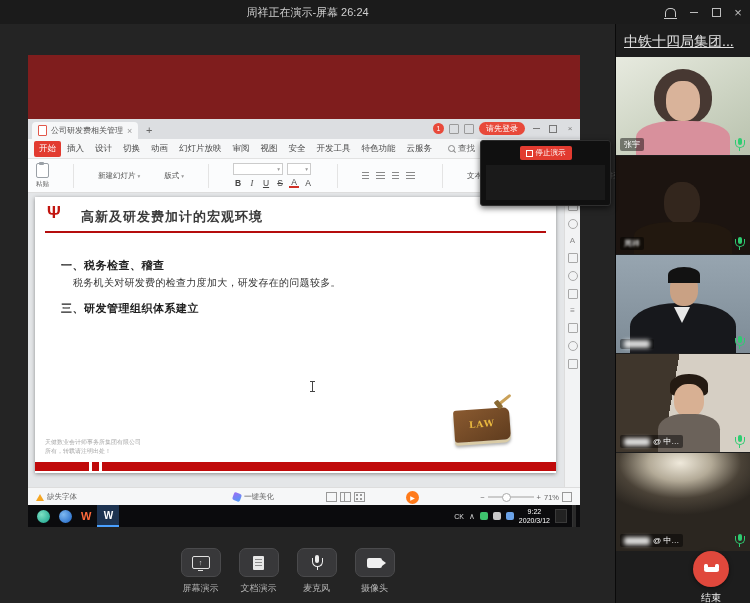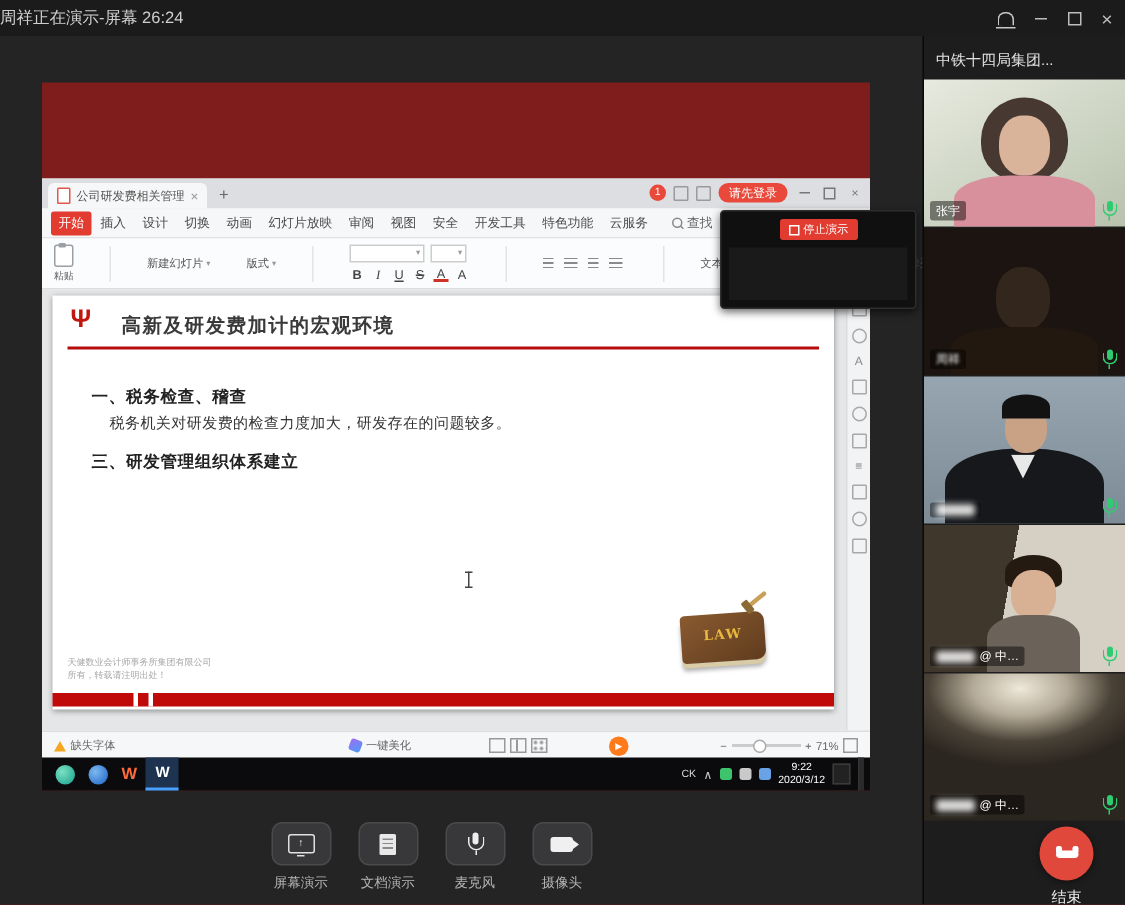--- a/index.html
+++ b/index.html
@@ -2,21 +2,21 @@
 <html><head>
 <meta charset="utf-8">
 <style>
   html,body{margin:0;padding:0;}
   body{width:750px;height:603px;position:relative;background:#1f1f1f;overflow:hidden;
        font-family:"Liberation Sans",sans-serif;}
 
   
   #topbar{position:absolute;left:0;top:0;width:750px;height:24px;background:#1b1b1b;z-index:50;}
   #topbar .title{position:absolute;left:0;top:0;width:615px;height:24px;line-height:24px;
-       text-align:left;color:#cfcfcf;font-size:11px;white-space:nowrap;}
+       text-align:center;color:#cfcfcf;font-size:11px;white-space:nowrap;}
   .tbbtn{position:absolute;top:0;width:20px;height:24px;display:flex;align-items:center;justify-content:center;color:#bdbdbd;}
   .tb-bell{right:70px;}.tb-min{right:46px;}.tb-max{right:24px;}.tb-close{right:2px;font-size:13px;}
   .bell{width:9px;height:8px;border:1px solid #c9c9c9;border-bottom:none;border-radius:5px 5px 0 0;position:relative;}
   .bell:after{content:"";position:absolute;left:-2px;right:-2px;bottom:-2px;height:1px;background:#c9c9c9;}
   .minbar{width:8px;height:1px;background:#bdbdbd;}
   .maxbox{width:7px;height:7px;border:1px solid #bdbdbd;}
 
   
   #main{position:absolute;left:0;top:24px;width:615px;height:579px;background:#242424;}
   #screen{position:absolute;left:28px;top:31px;width:552px;height:472px;background:#7f1d1d;}
@@ -154,21 +154,21 @@
   .ic-mic .cap{position:absolute;left:4px;top:0;width:4px;height:8px;background:#ededed;border-radius:2.5px;}
   .ic-mic:before{content:"";position:absolute;left:1px;top:3px;width:9px;height:8px;border:1px solid #ededed;
        border-top:none;border-radius:0 0 6px 6px;}
   .ic-mic:after{content:"";position:absolute;left:6px;bottom:0;width:1px;height:3px;background:#ededed;}
   .ic-cam{width:15px;height:10px;background:#f0f0f0;border-radius:2px;position:relative;}
   .ic-cam:after{content:"";position:absolute;right:-4px;top:2px;border-left:4px solid #f0f0f0;
        border-top:3px solid transparent;border-bottom:3px solid transparent;}
 
   
   #sidebar{position:absolute;left:615px;top:24px;width:135px;height:579px;background:#1d1d1d;border-left:1px solid #0a0a0a;box-sizing:border-box;}
-  .shead{padding:9px 8px 6px;font-size:10px;color:#e2e2e2;white-space:nowrap;overflow:hidden;}
+  .shead{padding:9px 8px 6px;font-size:14px;color:#e2e2e2;white-space:nowrap;overflow:hidden;text-decoration:underline;}
   .ptile{position:relative;width:134px;height:98px;margin-bottom:1px;overflow:hidden;background:#333;}
   .t1{background:linear-gradient(150deg,#e7eadf 0%,#cdd4c3 55%,#b9c2ae 100%);}
   .t2{background:#1c1410;}
   .t3{background:linear-gradient(#97a5b0,#7d8b96);}
   .t4{background:linear-gradient(100deg,#3f362c 0 42%,#d6cfc4 42% 100%);}
   .t5{background:radial-gradient(ellipse 90px 52px at 64px 10px,#efe9db 0%,#b3aa97 35%,#4a4237 68%,#2b2620 100%);}
   .hair,.face,.torso{position:absolute;}
   .t1 .hair{left:38px;top:12px;width:58px;height:56px;background:#473832;border-radius:50% 50% 45% 45%;}
   .t1 .face{left:50px;top:24px;width:34px;height:40px;background:#d9b39a;border-radius:45%;}
   .t1 .torso{left:20px;top:64px;width:94px;height:40px;background:#d8909c;border-radius:40% 40% 0 0;}

